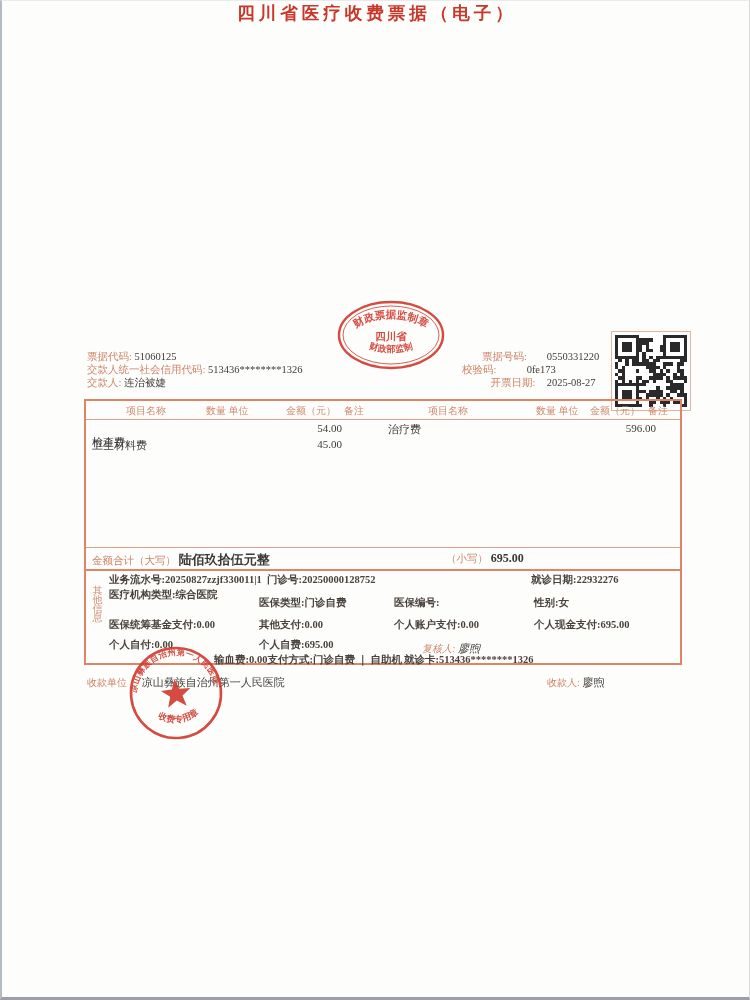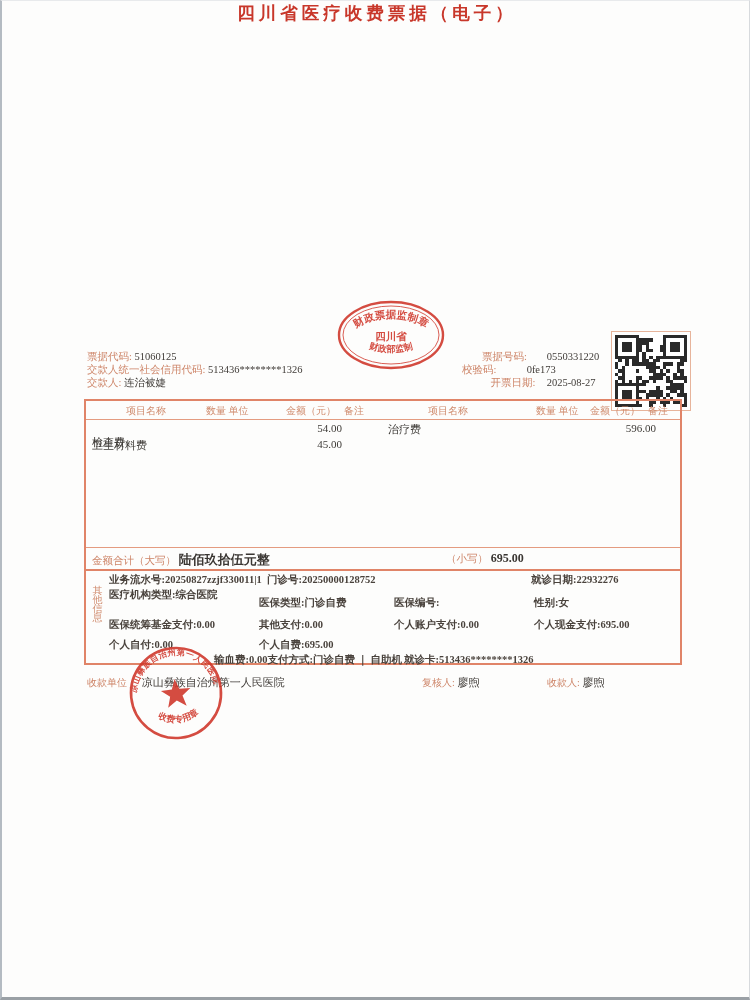--- a/index.html
+++ b/index.html
@@ -401,21 +401,21 @@
     </span>
     <span class="biz" style="left:318px;top:252px;">
       <span>就诊卡:</span><span>513436********1326</span>
     </span>
   </div>
 
   <div class="abs ftr" style="left:85px;top:674px;">
     <span class="lab">收款单位</span>
     <span class="val" style="margin-left:12px;">凉山彝族自治州第一人民医院</span>
   </div>
-  <div class="abs ftr" style="left:420px;top:674px;">
+  <div class="abs ftr" style="left:420px;top:640px;font-style:italic;">
     <span class="lab">复核人:</span>
     <span class="val">廖煦</span>
   </div>
   <div class="abs ftr" style="left:545px;top:674px;">
     <span class="lab">收款人:</span>
     <span class="val">廖煦</span>
   </div>
 
   <svg class="abs stamp" style="left:126px;top:644px;width:96px;height:96px;opacity:.88;transform:rotate(-6deg);" viewBox="0 0 96 96">
     <circle cx="48" cy="48" r="45" fill="none" stroke="#cf3428" stroke-width="2.6"></circle>

